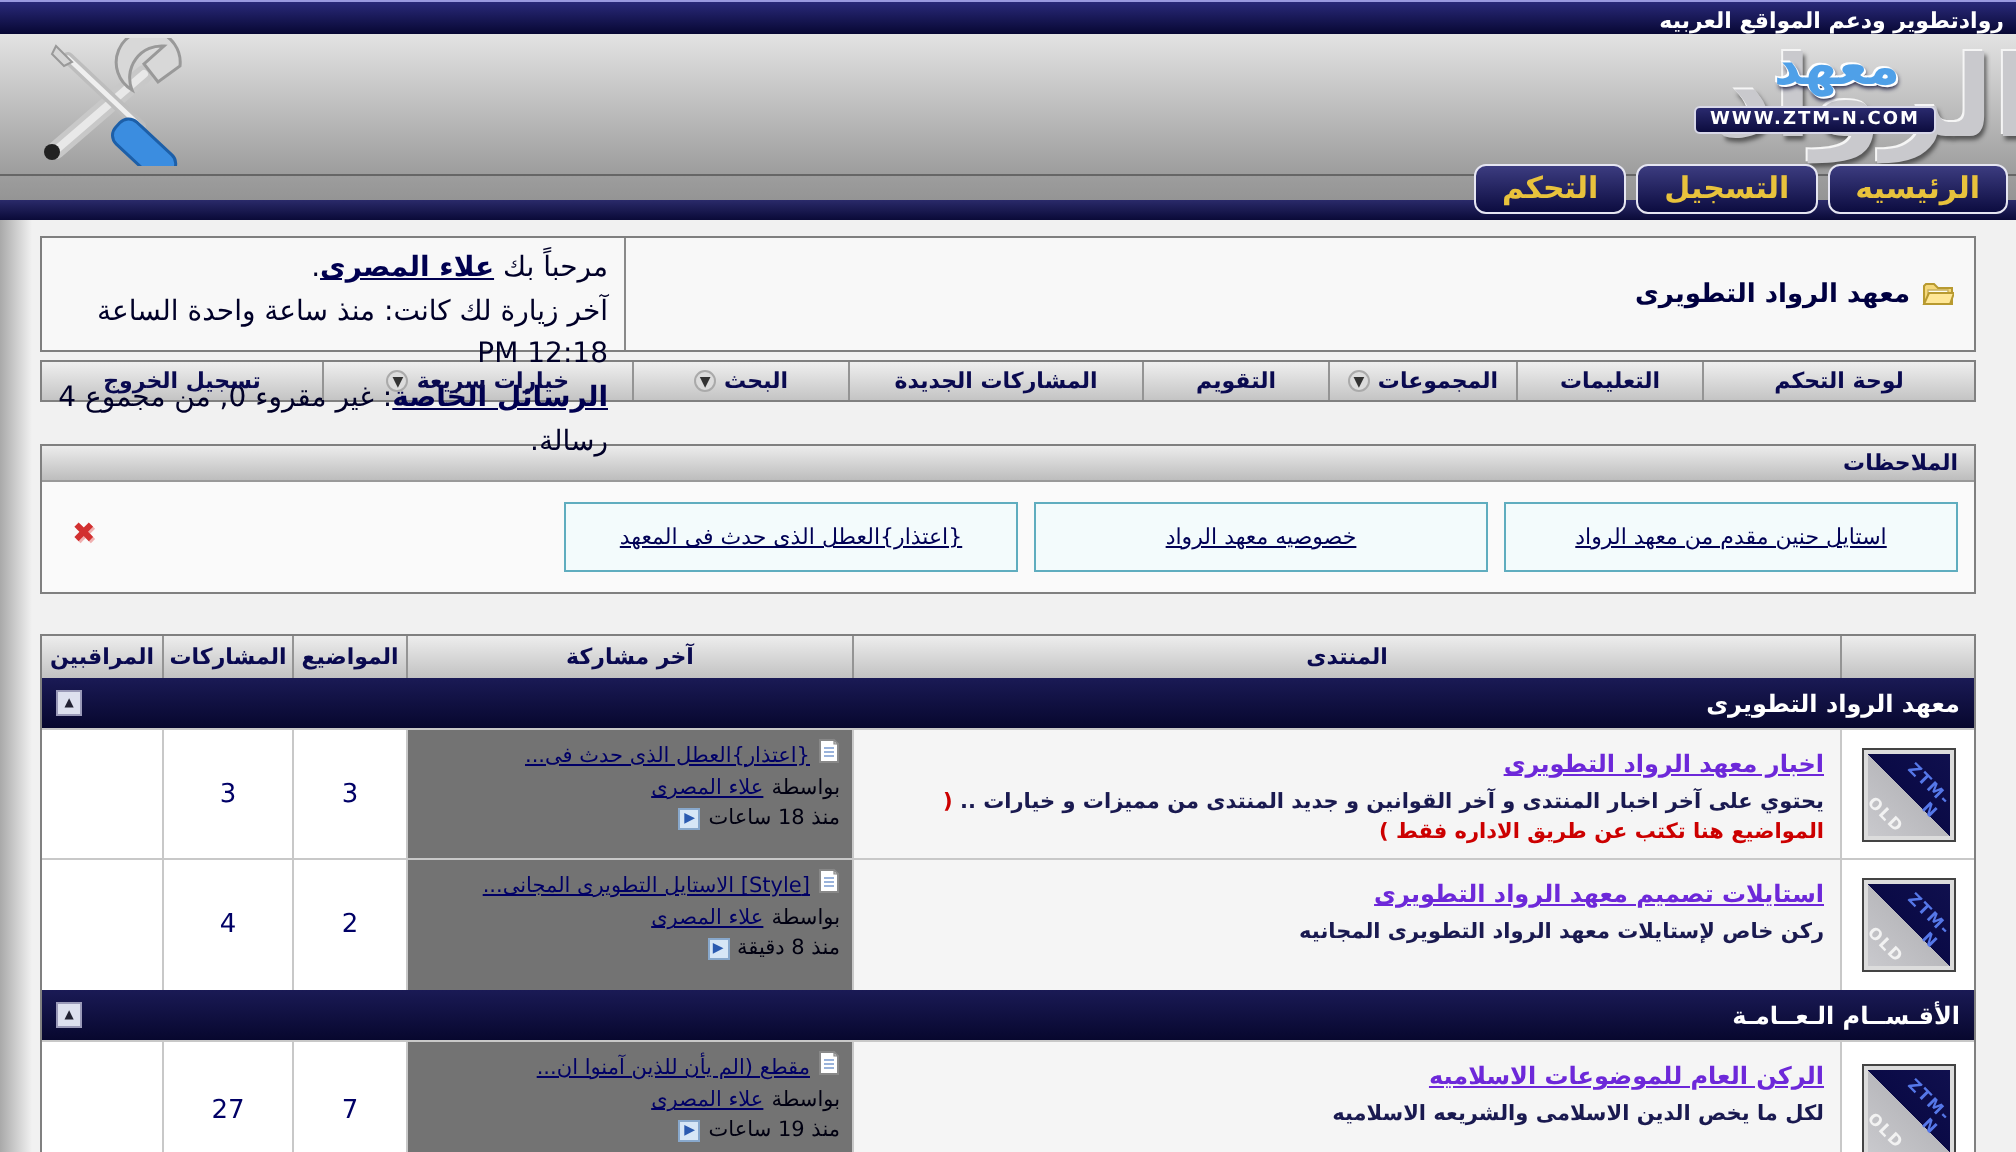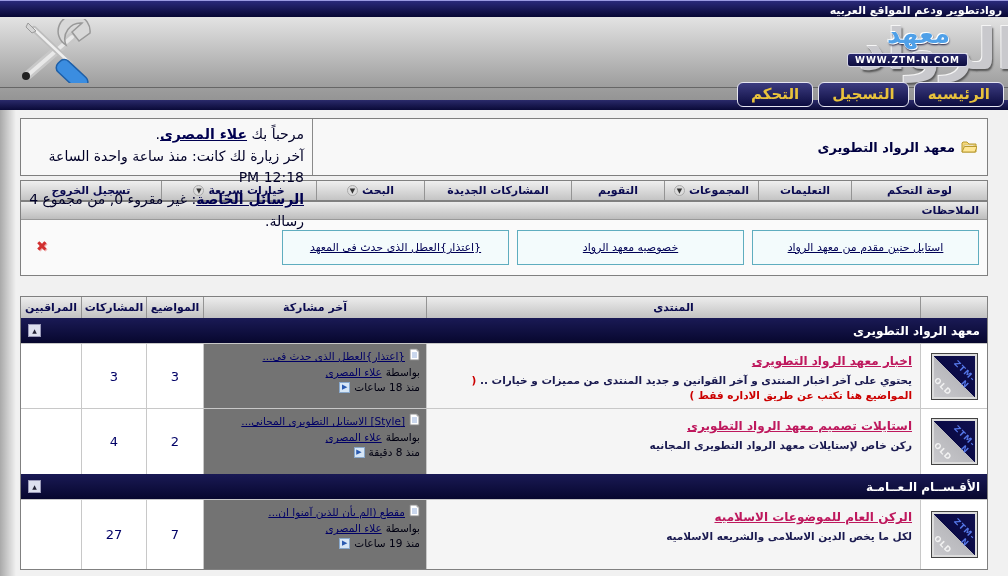--- a/index.html
+++ b/index.html
@@ -86,21 +86,21 @@
   .nav-item:not(:first-child) { border-right: 1px solid #949494; }
   .dd {
     width: 11px; height: 11px; border-radius: 50%; background: #dcdcdc;
     display: inline-flex; align-items: center; justify-content: center;
     font-size: 7px; color: #333; border: 1px solid #aaa;
   }
   .w1 {width:135px} .w2 {width:93px} .w3 {width:94px} .w4 {width:93px}
   .w5 {width:147px} .w6 {width:108px} .w7 {width:155px} .w8 {flex:1}
 
   
-  .notices { border: 1px solid #808080; background: #fafafa; }
+  .notices { margin-top: 21px; border: 1px solid #808080; background: #fafafa; }
   .sec-header {
     height: 18px; background: linear-gradient(#ececec, #bdbdbd);
     border-bottom: 1px solid #999;
     display: flex; align-items: center; padding: 0 8px;
     font-size: 11px; font-weight: bold; color: #0a0a50;
   }
   .notices-body { height: 55px; position: relative; display: flex; align-items: center; padding: 0 8px; gap: 8px; }
   .notice-box {
     width: 227px; height: 35px; border: 1px solid #5fadbf; background: #f3fbfc;
     display: flex; align-items: center; justify-content: center; text-align: center;
@@ -137,21 +137,21 @@
   .cell:not(:first-child) { border-right: 1px solid #c8c8c8; }
   .c-icon { width: 66px; display: flex; align-items: center; justify-content: center; padding: 5px 0; }
   .c-forum { flex: 1; background: #f5f5f5; padding: 6px 8px 5px; }
   .c-last { width: 223px; background: #737373; padding: 4px 6px; font-size: 10.5px; color: #001; line-height: 15px; }
   .c-num { width: 57px; background: #fff; display: flex; align-items: center; justify-content: center;
     color: #000066; font-size: 13px; }
   .c-posts { width: 65px; }
   .c-mods { width: 61px; background: #fff; }
   .r1 { min-height: 57px; } .r2 { min-height: 66px; } .r3 { min-height: 70px; }
 
-  .f-title { font-size: 12px; font-weight: bold; color: #be185d; text-decoration: underline; cursor: pointer; }
+  .f-title { font-size: 12px; font-weight: bold; color: #6d28d9; text-decoration: underline; cursor: pointer; }
   .f-desc { font-size: 10.5px; font-weight: bold; color: #1a1a50; margin-top: 4px; line-height: 1.45; }
   .f-desc .red { color: #cc0000; }
 
   .lp-line { display: flex; align-items: center; gap: 4px; }
   .c-last a { color: #000066; text-decoration: underline; cursor: pointer; }
   .go-icon {
     width: 11px; height: 11px; background: #d6e6f6; border: 1px solid #88a8cc;
     color: #2a5ab0; font-size: 7px; display: inline-flex; align-items: center; justify-content: center;
     cursor: pointer; flex: 0 0 auto;
   }

